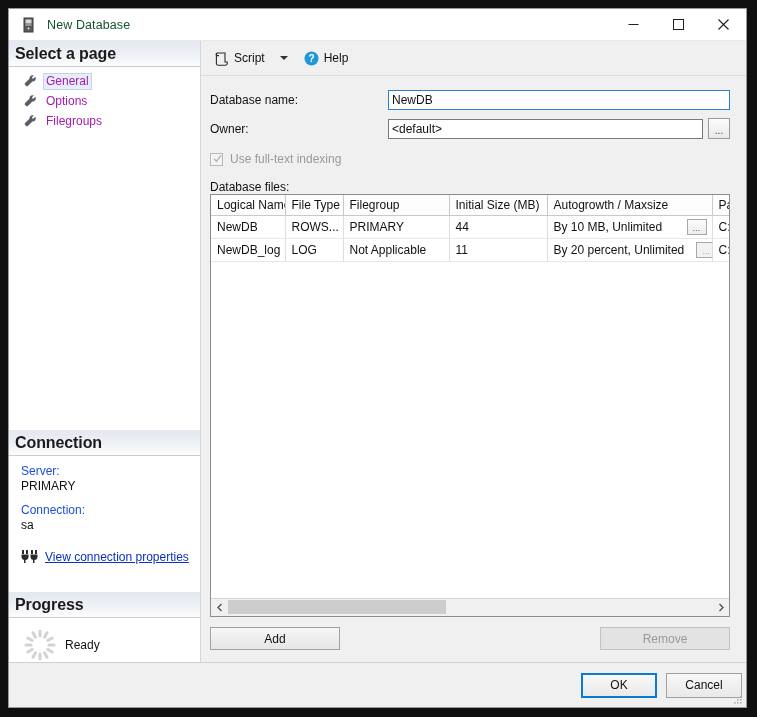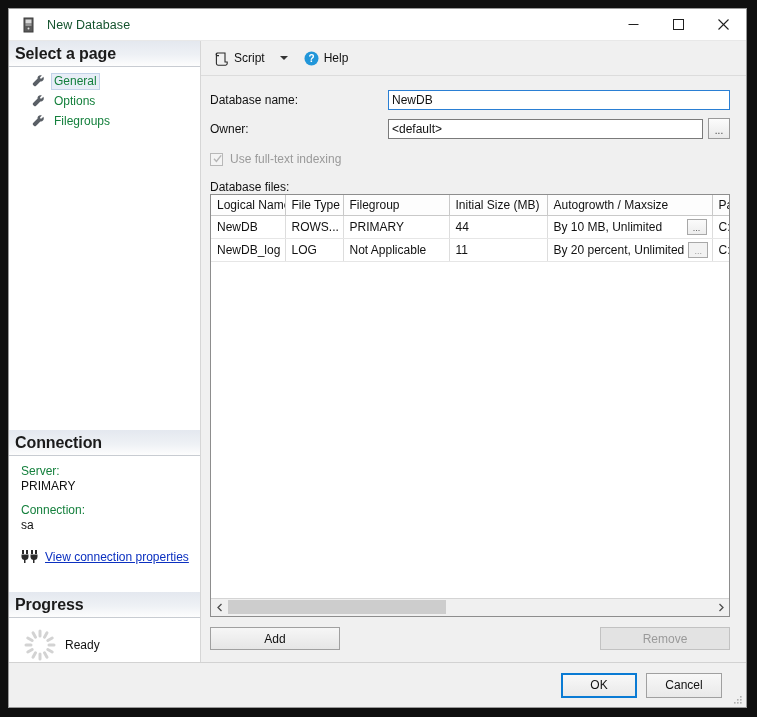--- a/index.html
+++ b/index.html
@@ -102,43 +102,42 @@
   }
   .page-list {
     padding: 4px 0 0 0;
   }
   .page-item {
     display: flex;
     align-items: center;
     padding: 1px 0 1px 14px;
     height: 18px;
     font-size: 12px;
-    color: #15803d;
-    margin-left: 8px;
+    color: #a21caf;
   }
   .page-item .lbl { padding: 0 3px; line-height: 15px; }
   .page-item.selected .lbl {
     background: #e8eef7;
     border: 1px solid #c3d3e8;
     padding: 0 2px;
   }
   .wrench {
     width: 14px;
     height: 14px;
     margin-right: 6px;
     flex: 0 0 auto;
   }
   .sidebar-gap { flex: 1; }
   .conn-block {
     padding: 8px 0 4px 12px;
     font-size: 12px;
     line-height: 15px;
     color: #111;
   }
-  .conn-block .lbl { color: #15803d; }
+  .conn-block .lbl { color: #1d4ed8; }
   .conn-block .val { color: #111; }
   .spacer6 { height: 9px; }
   .conn-link-row {
     display: flex;
     align-items: center;
     padding: 12px 0 0 12px;
   }
   .conn-icon { width: 17px; height: 15px; margin-right: 7px; flex: 0 0 auto;}
   .conn-link {
     color: #0b30c0;
@@ -316,21 +315,21 @@
     white-space: nowrap;
     overflow: hidden;
     background: #fff;
     position: relative;
   }
   td.cell-selected {
     background: #eef2f7;
     border: 1px dotted #555;
   }
   td.with-btn { padding-right: 0; }
-  .cell-flex { display: flex; align-items: center; justify-content: space-between; }
+  .cell-flex { display: flex; align-items: center; justify-content: space-between; gap: 8px; }
   .mini-btn {
     width: 20px; height: 16px;
     border: 1px solid #a8a8a8;
     background: linear-gradient(to bottom,#fbfbfb,#ededed);
     font-size: 9px;
     color: #555;
     display: flex;
     align-items: flex-end;
     justify-content: center;
     padding-bottom: 1px;
@@ -393,21 +392,21 @@
 
   
   #footer {
     height: 45px;
     min-height: 45px;
     background: #f0f0f0;
     border-top: 1px solid #d2d2d2;
     display: flex;
     align-items: center;
     justify-content: flex-end;
-    padding-right: 24px;
+    padding-right: 4px;
     position: relative;
     box-sizing: border-box;
   }
   .fbtn {
     width: 76px;
     height: 25px;
     border: 1px solid #a0a0a0;
     background: linear-gradient(to bottom,#f8f8f8,#e9e9e9);
     font-size: 12px;
     color: #111;

